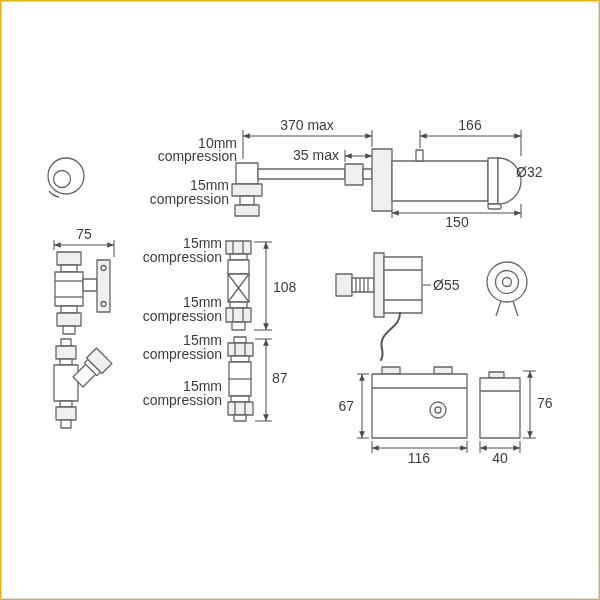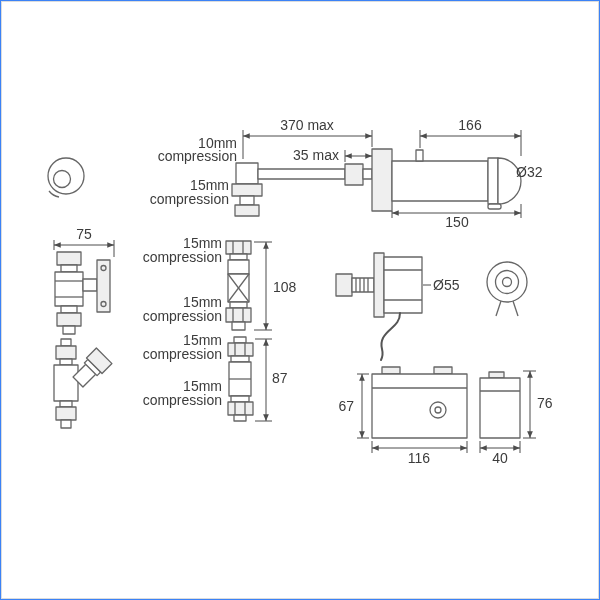--- a/index.html
+++ b/index.html
@@ -1,16 +1,16 @@
 <!DOCTYPE html>
 <html><head>
 <meta charset="utf-8">
 <style>
   html,body{margin:0;padding:0;background:#ffffff;}
-  #stage{position:relative;width:600px;height:600px;background:#3b82f6;overflow:hidden;}
+  #stage{position:relative;width:600px;height:600px;background:#eab308;overflow:hidden;}
   svg{display:block;}
   .part{stroke:#666;stroke-width:1.3;fill:#fff;stroke-linejoin:round;}
   .fillL{fill:#efefef;}
   .noFill{fill:none;}
   .dim{stroke:#4d4d4d;stroke-width:1;fill:none;}
   .dimline{marker-start:url(#arr);marker-end:url(#arr);}
   .cable{stroke:#555;stroke-width:2;fill:none;stroke-linecap:round;}
   text{font-family:"Liberation Sans",sans-serif;font-size:14px;fill:#3c3c3c;}
 </style>
 </head>

